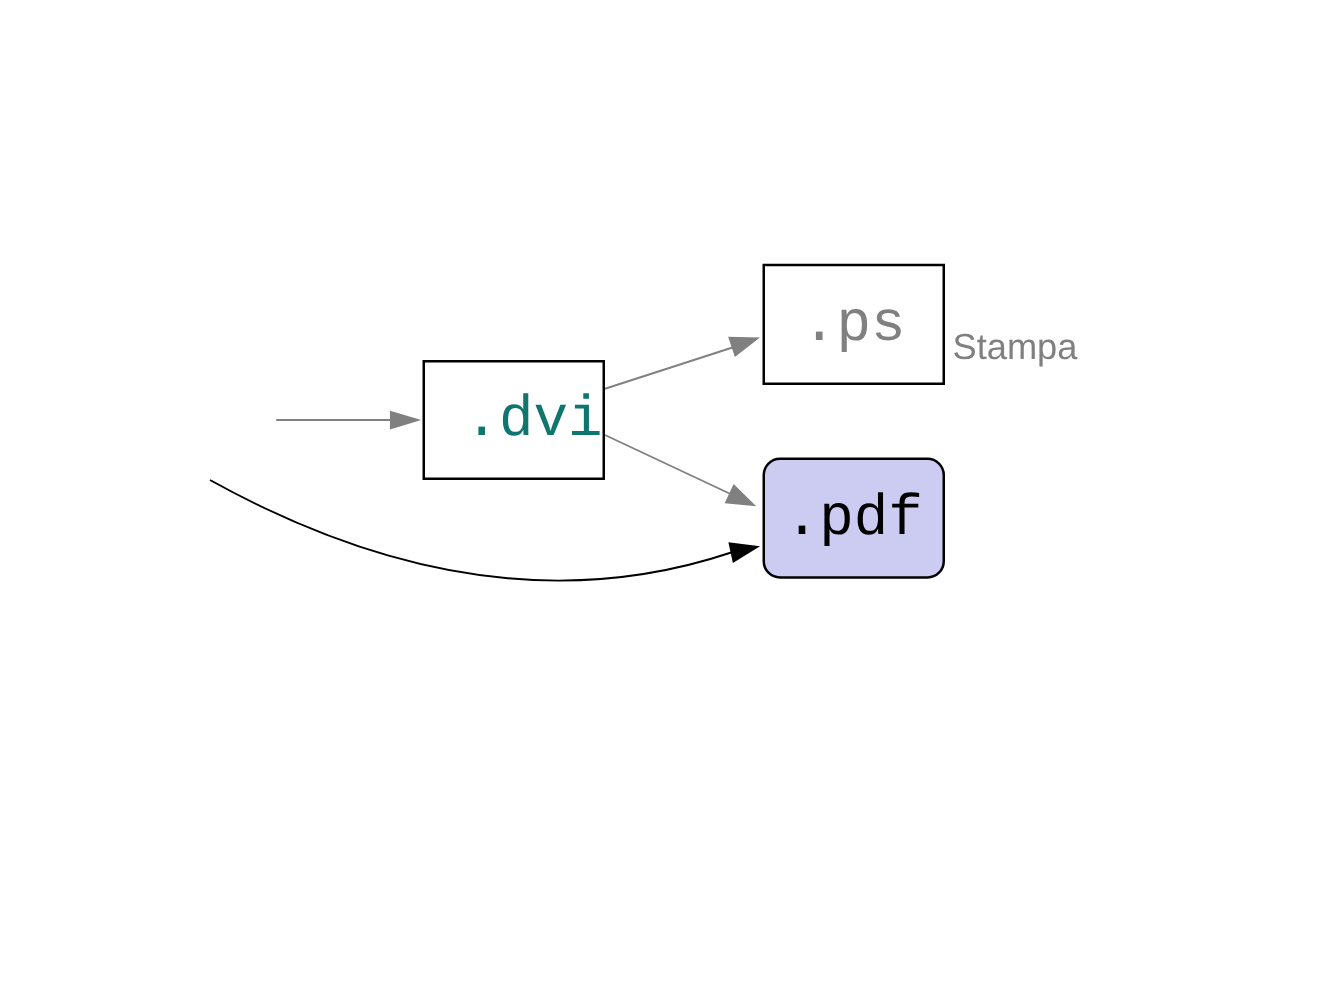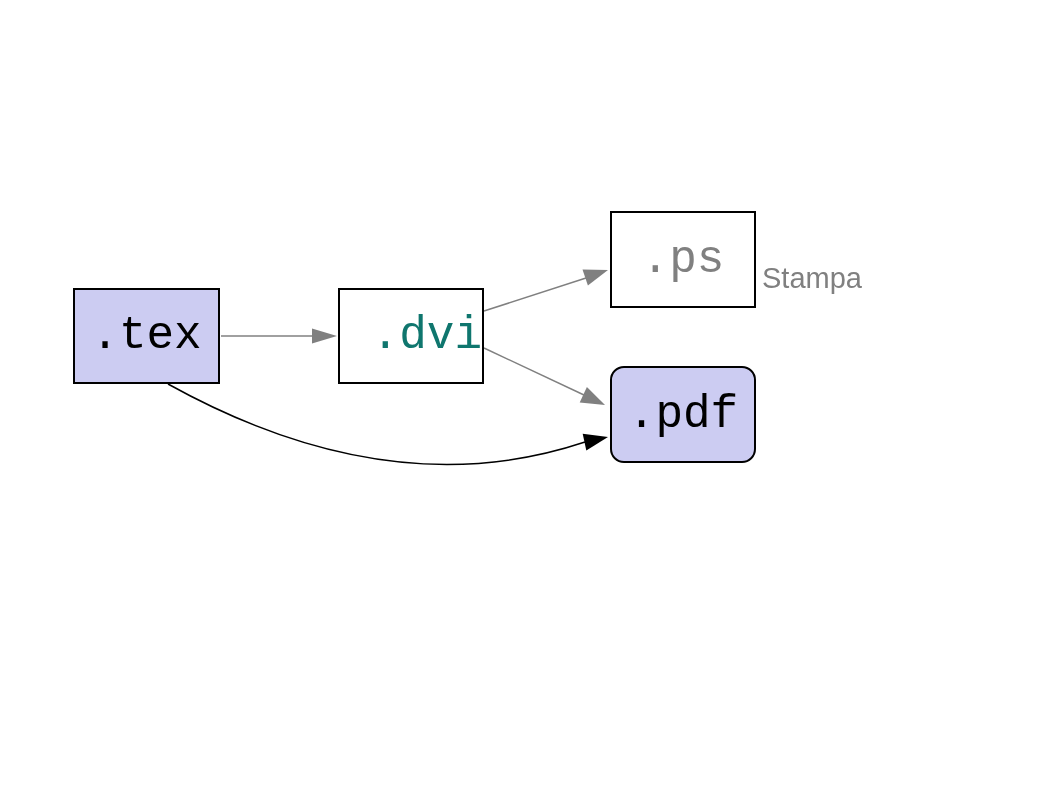--- a/index.html
+++ b/index.html
@@ -59,23 +59,20 @@
     <g>
       <line class="edge-line" x1="484" y1="348" x2="584" y2="395" style="stroke: rgb(128, 128, 128);"></line>
       <polygon points="605,405 579.7,402.5 586.9,387.1" style="fill: rgb(128, 128, 128);"></polygon>
     </g>
     <g>
       <path class="edge-line" d="M 168 384 Q 390 507 585 442" style="stroke: rgb(0, 0, 0);"></path>
       <polygon points="608,437 586.3,450.4 582.7,433.8" style="fill: rgb(0, 0, 0);"></polygon>
     </g>
   </svg>
 
-  <div class="node" id="node-tex" style="background-color: rgb(204, 204, 242); color: rgb(0, 0, 0);">
-    <span class="node-label">.tex</span>
-  </div>
 
   <div class="node" id="node-dvi" style="background-color: rgb(255, 255, 255); color: #0f766e; justify-content: flex-end;">
     <span class="node-label">.dvi</span>
   </div>
 
   <div class="node" id="node-ps" style="background-color: rgb(255, 255, 255); color: rgb(128, 128, 128);">
     <span class="node-label">.ps</span>
   </div>
 
   <div class="node" id="node-pdf" style="background-color: rgb(204, 204, 242); color: rgb(0, 0, 0);">

